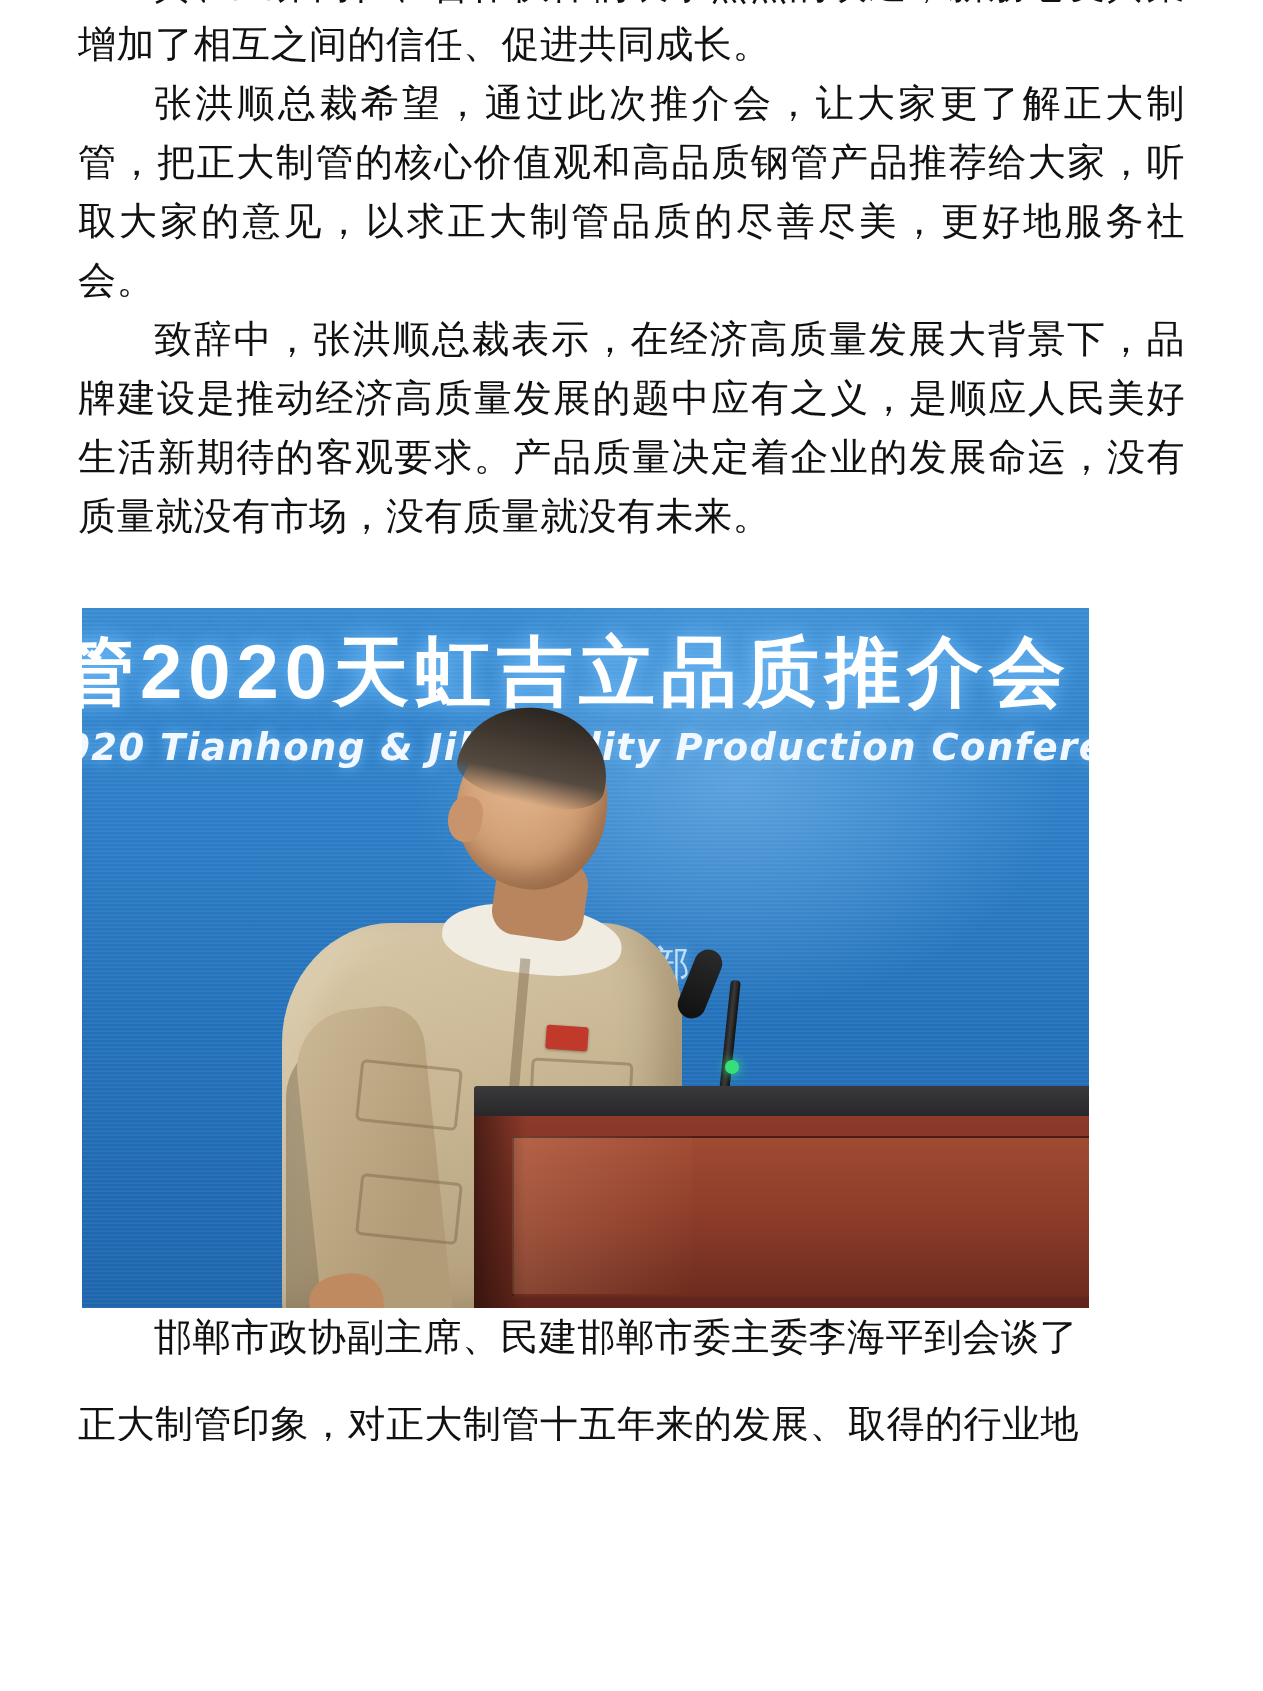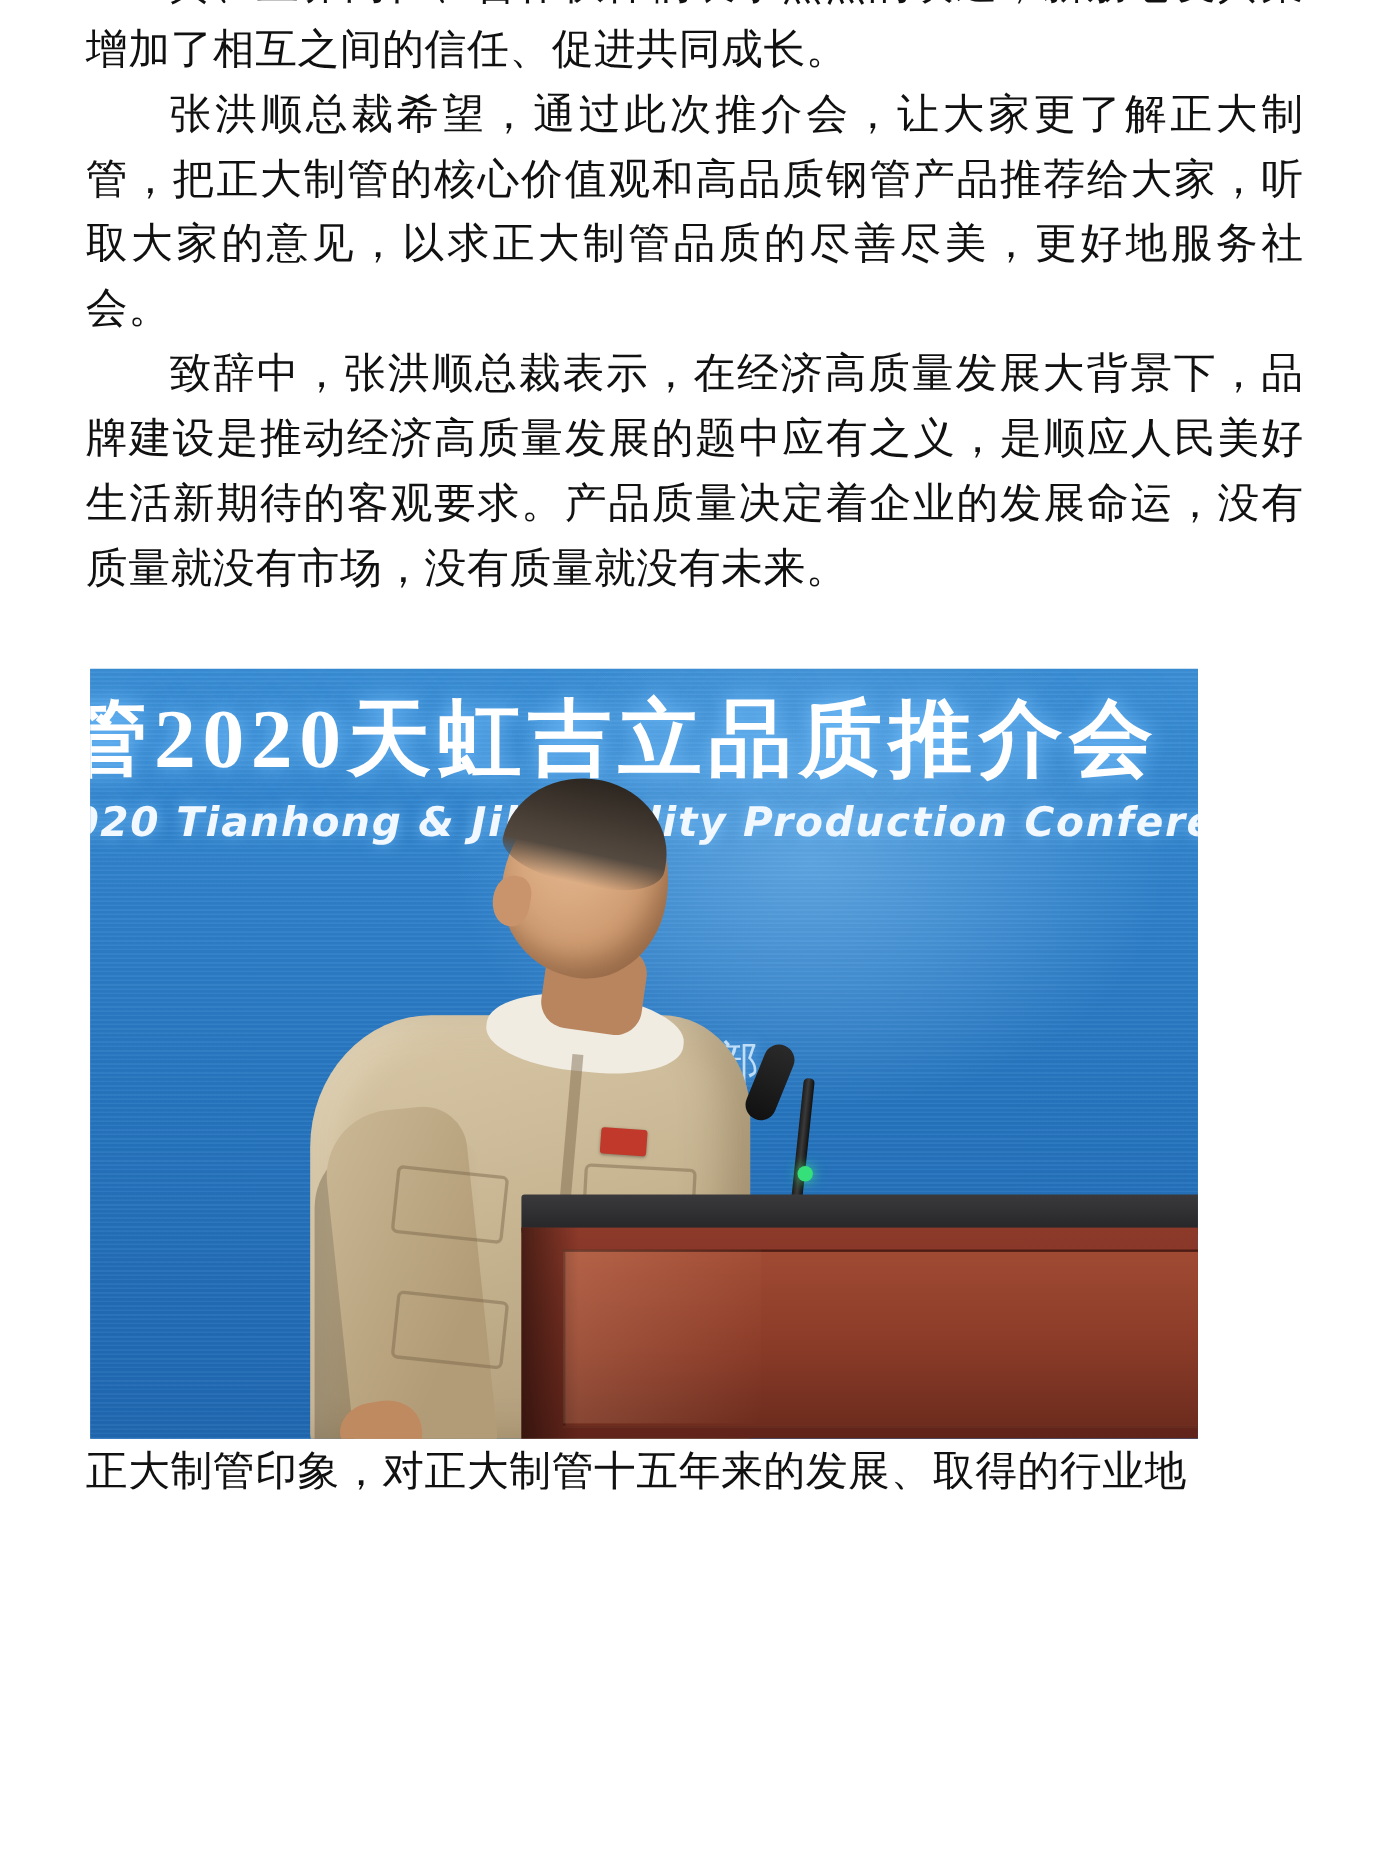--- a/index.html
+++ b/index.html
@@ -83,21 +83,21 @@
     width: 70%;
     height: 70%;
     background: radial-gradient(ellipse at center, rgba(160,215,255,0.40) 0%, rgba(160,215,255,0.0) 65%);
     pointer-events: none;
   }
   .screen-title-cn {
     position: absolute;
     left: -24px;
     top: 22px;
     width: 1060px;
-    font-family: Liberation Serif, serif;
+    font-family: Liberation Sans, sans-serif;
     font-weight: bold;
     font-size: 76px;
     line-height: 84px;
     color: #ffffff;
     letter-spacing: 6px;
     white-space: nowrap;
     text-shadow: 0 0 18px rgba(120,195,255,0.85), 0 0 40px rgba(90,170,240,0.55);
   }
   .screen-title-en {
     position: absolute;
@@ -335,20 +335,21 @@
     width: 52px;
     height: 192px;
     background: linear-gradient(90deg, rgba(20,8,5,0.55), rgba(20,8,5,0.0));
   }
   .after-figure {
     margin-top: 80px;
   }
   .bottom-clip {
     overflow: hidden;
     height: 46px;
+    margin-top: 28px;
   }
 </style>
 </head>
 <body>
 
 <div class="page">
   <div class="doc-body">
 
     <p class="para clipped-top">宾、业界同仁、合作伙伴们表示热烈的欢迎，新朋老友共聚增加了相互之间的信任、促进共同成长。</p>
 
@@ -388,18 +389,19 @@
         <div class="mic-led"></div>
 
         <div class="podium-top"></div>
         <div class="podium-body"></div>
         <div class="podium-panel"></div>
         <div class="podium-sheen"></div>
         <div class="podium-dark-left"></div>
       </div>
     </div>
 
+    <p class="para after-figure">邯郸市政协副主席、民建邯郸市委主委李海平到会谈了</p>
     <div class="bottom-clip">
       <p class="para no-indent">正大制管印象，对正大制管十五年来的发展、取得的行业地</p>
     </div>
 
   </div>
 </div>
 
 </body></html>

